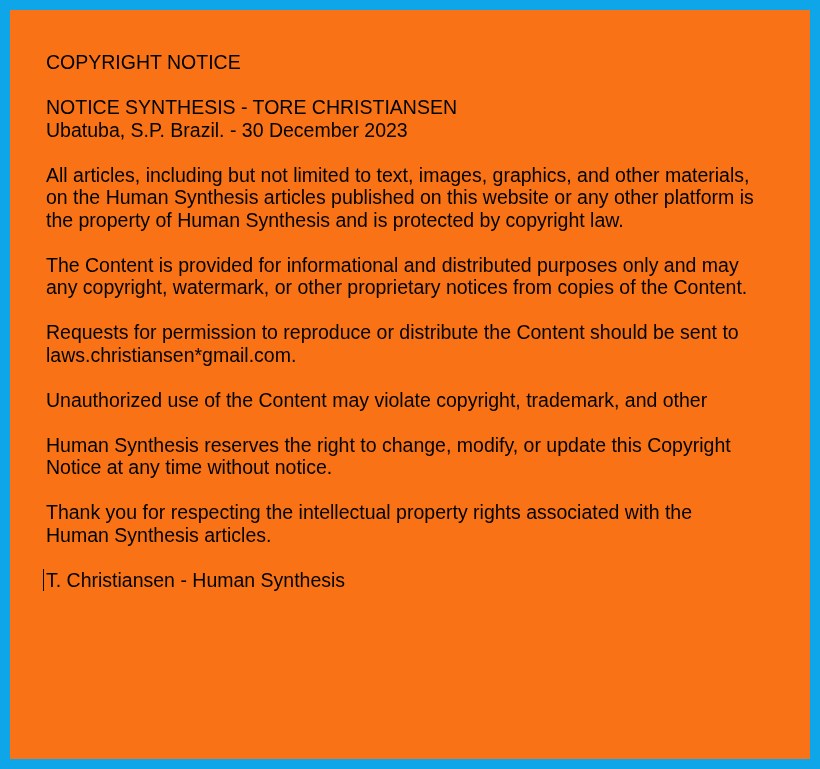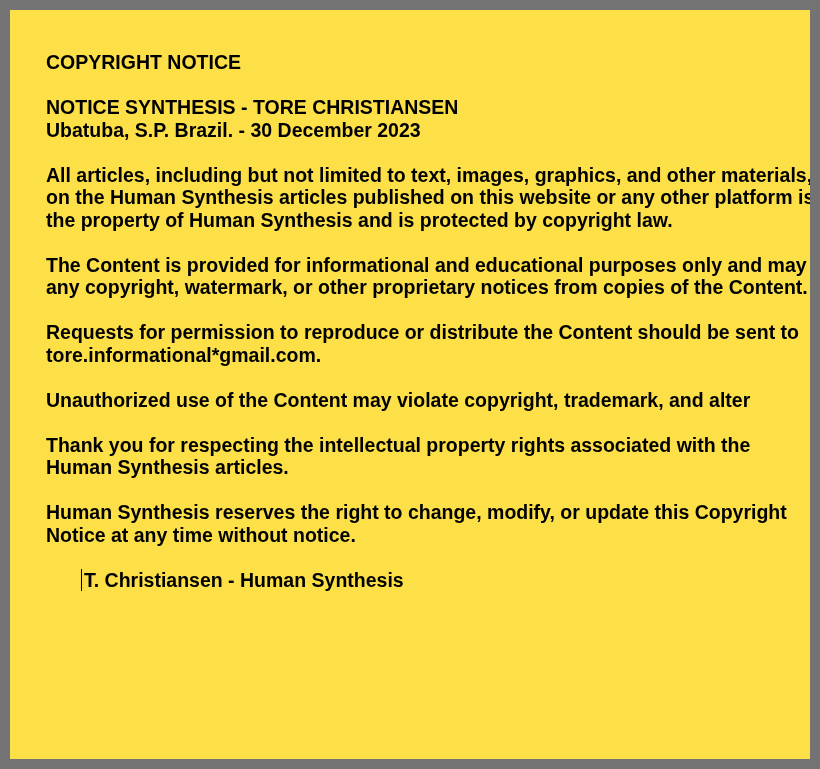--- a/index.html
+++ b/index.html
@@ -4,38 +4,36 @@
 <style>
   html, body {
     margin: 0;
     padding: 0;
     background: #ffffff;
   }
   .frame {
     box-sizing: border-box;
     width: 820px;
     height: 769px;
-    border: 10px solid #737373;
-    background: #fde047;
+    border: 10px solid #0ea5e9;
+    background: #f97316;
     overflow: hidden;
-    font-weight: bold;
   }
   .content {
     padding: 41px 18px 0 36px;
     font-family: "Liberation Sans", sans-serif;
     font-size: 19.5px;
     line-height: 22.5px;
     color: #000000;
   }
   .block {
     margin: 0 0 22.5px 0;
   }
   .block:last-child {
     margin-bottom: 0;
-    margin-left: 38px;
   }
   .line {
     white-space: nowrap;
   }
   .sig-line {
     position: relative;
   }
   .caret {
     position: absolute;
     left: -3px;
@@ -60,41 +58,41 @@
       <div class="line">Ubatuba, S.P. Brazil. - 30 December 2023</div>
     </div>
 
     <div class="block">
       <div class="line">All articles, including but not limited to text, images, graphics, and other materials,</div>
       <div class="line">on the Human Synthesis articles published on this website or any other platform is</div>
       <div class="line">the property of Human Synthesis and is protected by copyright law.</div>
     </div>
 
     <div class="block">
-      <div class="line">The Content is provided for informational and educational purposes only and may</div>
+      <div class="line">The Content is provided for informational and distributed purposes only and may</div>
       <div class="line">any copyright, watermark, or other proprietary notices from copies of the Content.</div>
     </div>
 
     <div class="block">
       <div class="line">Requests for permission to reproduce or distribute the Content should be sent to</div>
-      <div class="line">tore.informational*gmail.com.</div>
+      <div class="line">laws.christiansen*gmail.com.</div>
     </div>
 
     <div class="block">
-      <div class="line">Unauthorized use of the Content may violate copyright, trademark, and alter</div>
+      <div class="line">Unauthorized use of the Content may violate copyright, trademark, and other</div>
+    </div>
+
+    <div class="block">
+      <div class="line">Human Synthesis reserves the right to change, modify, or update this Copyright</div>
+      <div class="line">Notice at any time without notice.</div>
     </div>
 
     <div class="block">
       <div class="line">Thank you for respecting the intellectual property rights associated with the</div>
       <div class="line">Human Synthesis articles.</div>
-    </div>
-
-    <div class="block">
-      <div class="line">Human Synthesis reserves the right to change, modify, or update this Copyright</div>
-      <div class="line">Notice at any time without notice.</div>
     </div>
 
 
     <div class="block">
       <div class="line sig-line">
         <span class="caret"></span>
         <span>T. Christiansen - Human Synthesis</span>
       </div>
     </div>
 

